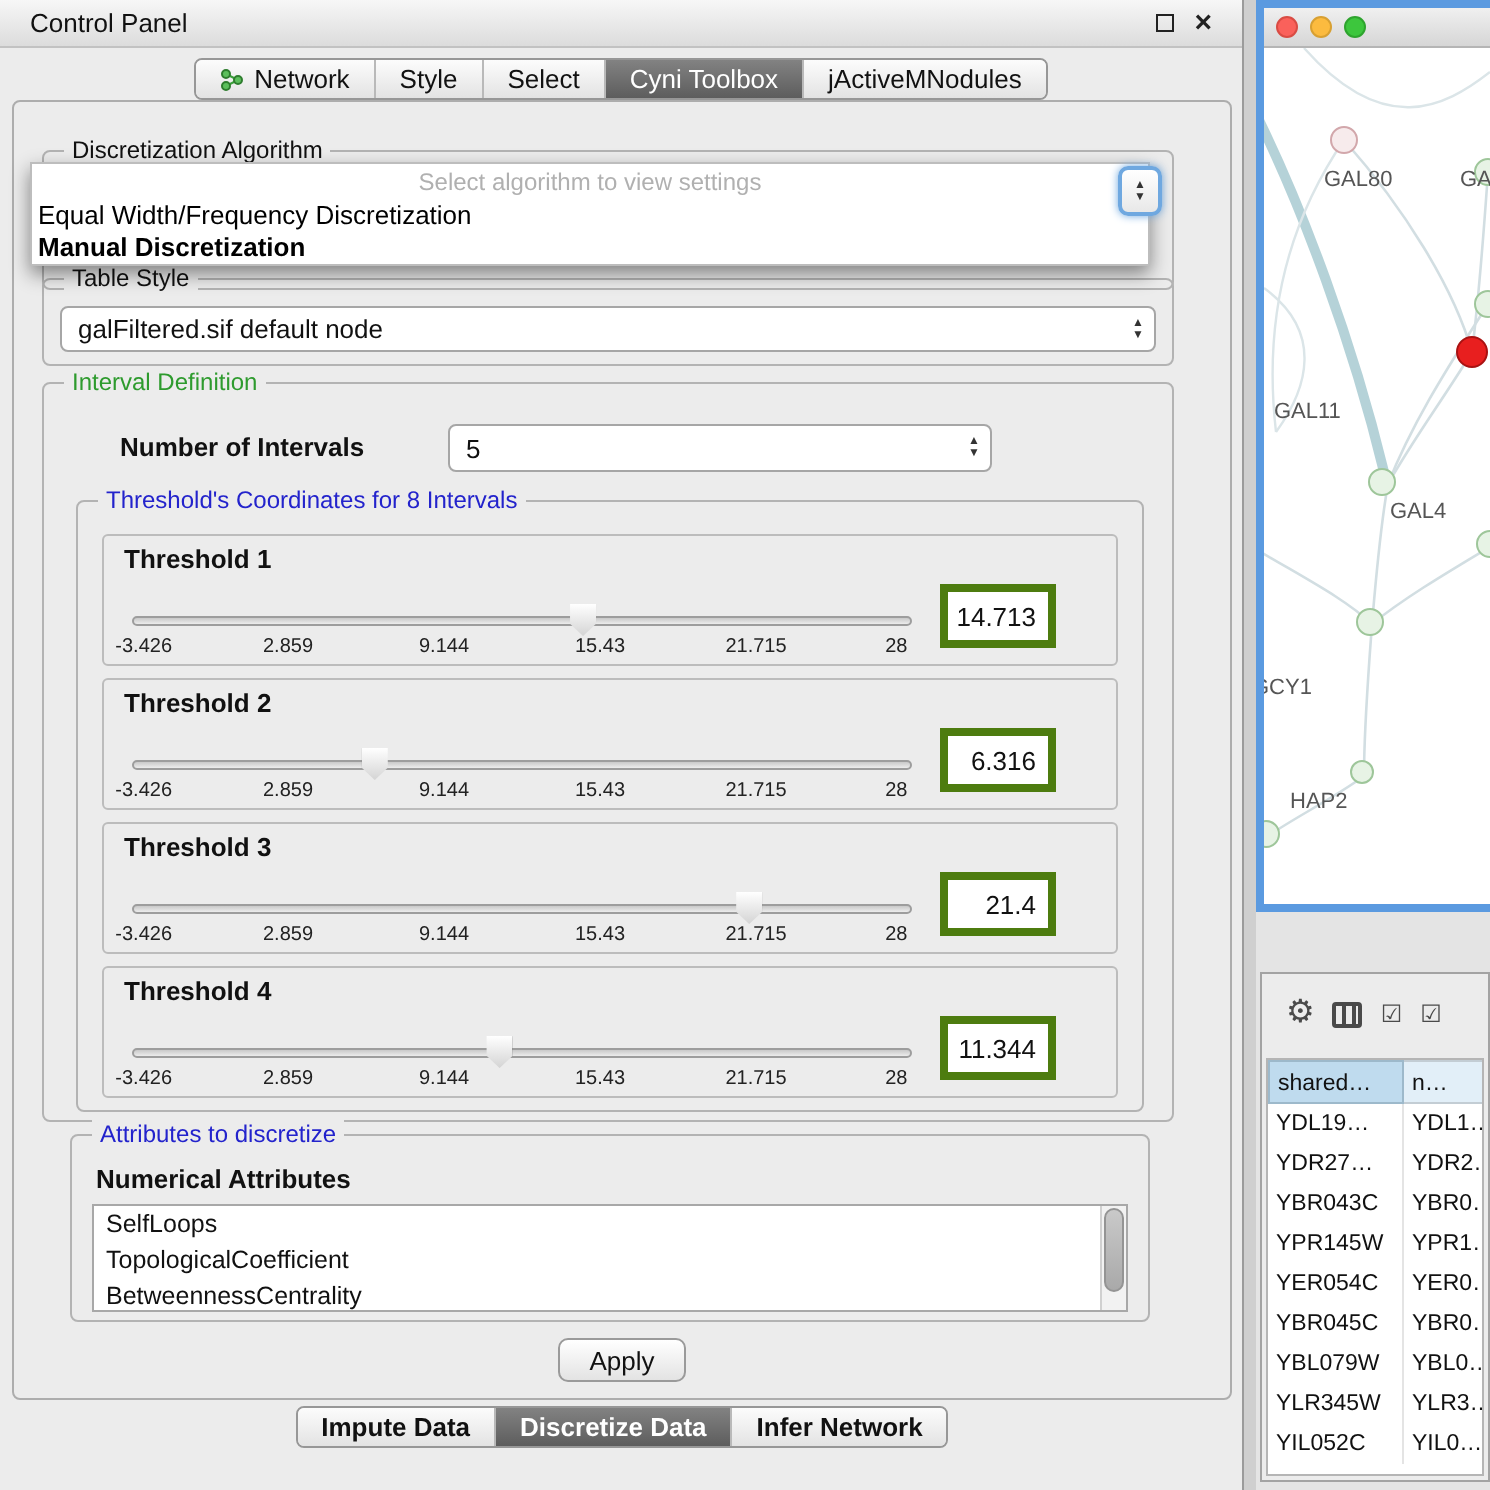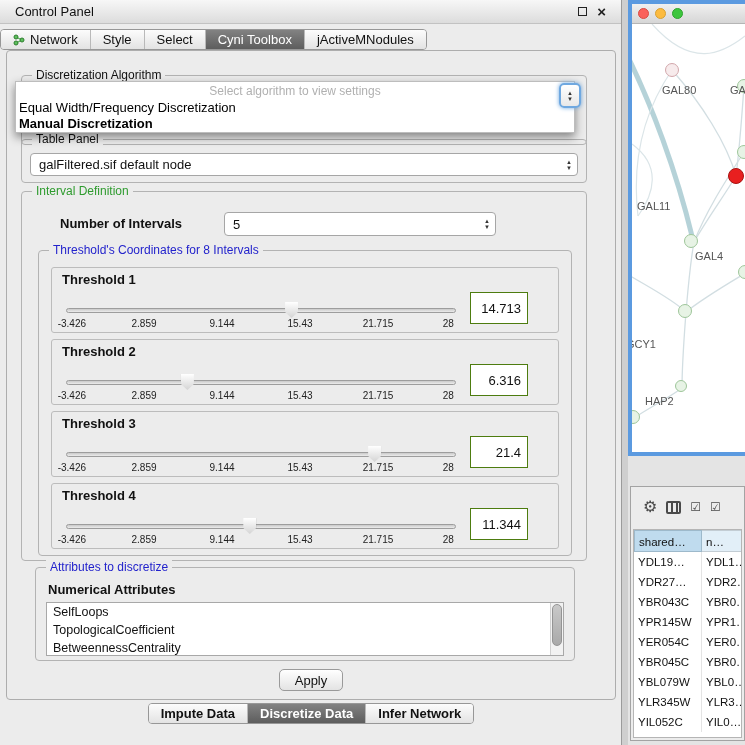--- a/index.html
+++ b/index.html
@@ -7,21 +7,21 @@
   body { position:relative; background:#cfcfcf; font-family:"Liberation Sans",sans-serif; overflow:hidden; color:#111; }
 
   
   .panel-left { position:absolute; left:0; top:0; width:622px; height:745px; background:#ececec; border-right:1px solid #9b9b9b; }
   .titlebar { height:24px; background:linear-gradient(#f7f7f7,#dcdcdc); border-bottom:1px solid #c2c2c2; display:flex; align-items:center; padding:0 15px; font-size:13px; }
   .titlebar .ttl { flex:1; }
   .tb-ico { margin-left:10px; color:#222; display:flex; align-items:center; }
   .sq { width:9px; height:9px; border:1.5px solid #222; display:inline-block; }
   .xg { font-size:15px; font-weight:bold; line-height:10px; }
 
-  .top-tabs { position:absolute; top:29px; left:0; width:100%; display:flex; justify-content:flex-start; }
+  .top-tabs { position:absolute; top:29px; left:0; width:100%; display:flex; justify-content:center; }
   .seg { display:flex; border:1px solid #979797; border-radius:4px; overflow:hidden; background:#ececec; }
   .seg-tab { padding:2px 12px; font-size:13px; background:linear-gradient(#fcfcfc,#e3e3e3); border-left:1px solid #b9b9b9; display:flex; align-items:center; gap:5px; white-space:nowrap; }
   .seg-tab:first-child { border-left:none; }
   .seg-tab.sel { background:linear-gradient(#828282,#5d5d5d); color:#fff; }
 
   .main-box { position:absolute; left:6px; top:50px; width:610px; height:650px; border:1px solid #adadad; border-radius:4px; background:#ececec; }
 
   .grp { position:absolute; border:1px solid #b3b3b3; border-radius:4px; }
   .grp-lb { position:absolute; top:-8px; left:10px; background:#ececec; padding:0 4px; font-size:12px; white-space:nowrap; }
   .grp-lb.green { color:#2e9b2e; }
@@ -40,21 +40,21 @@
   .thr-panel { position:absolute; left:12px; width:508px; height:66px; border:1px solid #bcbcbc; border-radius:3px; background:#ececec; }
   .thr-lb { position:absolute; left:10px; top:4px; font-size:13px; font-weight:bold; }
   .slider { position:absolute; left:14px; top:34px; width:390px; height:16px; }
   .track { position:absolute; left:0; right:0; top:6px; height:5px; background:linear-gradient(#c9c9c9,#ececec); border:1px solid #9d9d9d; border-radius:3px; }
   .thumb { position:absolute; top:0; width:13px; height:16px; background:linear-gradient(#ffffff,#d4d4d4); clip-path:polygon(0 0,100% 0,100% 62%,50% 100%,0 62%); filter:drop-shadow(0 0 1px #777); }
   .ticks { position:absolute; left:14px; top:50px; width:390px; height:12px; font-size:10px; color:#222; }
   .ticks span { position:absolute; transform:translateX(-50%); }
   .ticks span:nth-child(1){left:1.5%;} .ticks span:nth-child(2){left:20%;}
   .ticks span:nth-child(3){left:40%;}  .ticks span:nth-child(4){left:60%;}
   .ticks span:nth-child(5){left:80%;}  .ticks span:nth-child(6){left:98%;}
-  .valbox { position:absolute; right:30px; top:24px; width:58px; height:32px; background:#fff; border:1px solid #4d7c0f; font-size:13px; display:flex; align-items:center; justify-content:flex-end; padding-right:6px; }
+  .valbox { position:absolute; right:30px; top:24px; width:58px; height:32px; background:#fff; border:4px solid #4d7c0f; font-size:13px; display:flex; align-items:center; justify-content:flex-end; padding-right:6px; }
 
   .attr-head { position:absolute; left:12px; top:14px; font-size:13px; font-weight:bold; }
   .listbox { position:absolute; left:10px; right:10px; top:34px; height:54px; background:#fff; border:1px solid #a8a8a8; overflow:hidden; font-size:12.5px; }
   .listbox .li { height:18px; line-height:18px; padding-left:6px; }
   .lb-scroll { position:absolute; right:0; top:0; bottom:0; width:13px; background:#f2f2f2; border-left:1px solid #d0d0d0; }
   .lb-thumb { position:absolute; left:1px; right:1px; top:1px; height:42px; background:linear-gradient(#c9c9c9,#a9a9a9); border:1px solid #949494; border-radius:5px; }
 
   .apply { position:absolute; left:50%; transform:translateX(-50%); top:618px; width:64px; height:22px; border:1px solid #9a9a9a; border-radius:5px; background:linear-gradient(#ffffff,#e3e3e3); font-size:13px; display:flex; align-items:center; justify-content:center; }
 
   .bottom-tabs { position:absolute; top:703px; left:0; width:622px; display:flex; justify-content:center;font-weight:bold; }
@@ -142,21 +142,21 @@
       <div class="ph">Select algorithm to view settings</div>
       <div class="opt">Equal Width/Frequency Discretization</div>
       <div class="opt b">Manual Discretization</div>
     </div>
     <div class="cb-btn">
       <span>▲</span>
       <span>▼</span>
     </div>
 
     <div class="grp" style="left:14px; top:88px; width:566px; height:44px;">
-      <span class="grp-lb">Table Panel</span>
+      <span class="grp-lb">Table Style</span>
       <div class="combo" style="left:8px; right:8px; top:13px; height:23px;">
         <span class="val">galFiltered.sif default node</span>
         <span class="arr">
           <span>▲</span>
             <span>▼</span>
         </span>
       </div>
     </div>
 
     <div class="grp" style="left:14px; top:140px; width:566px; height:370px;">

